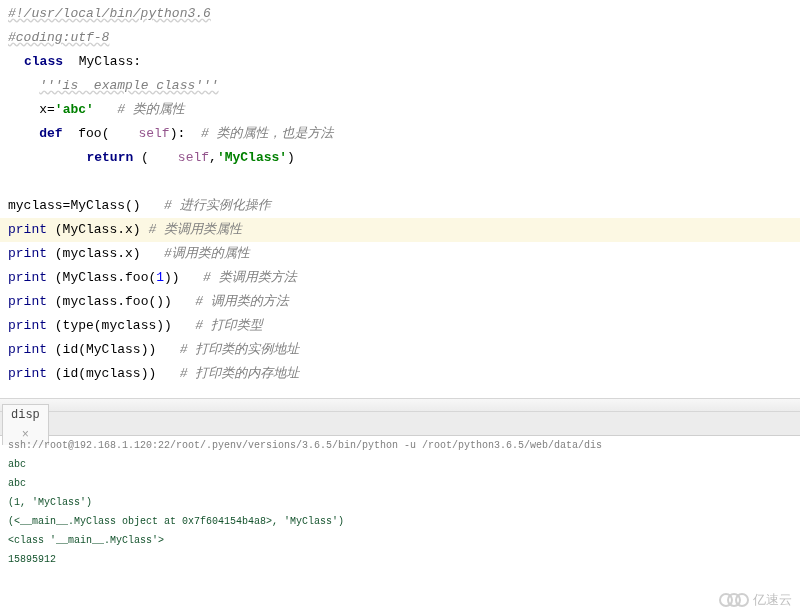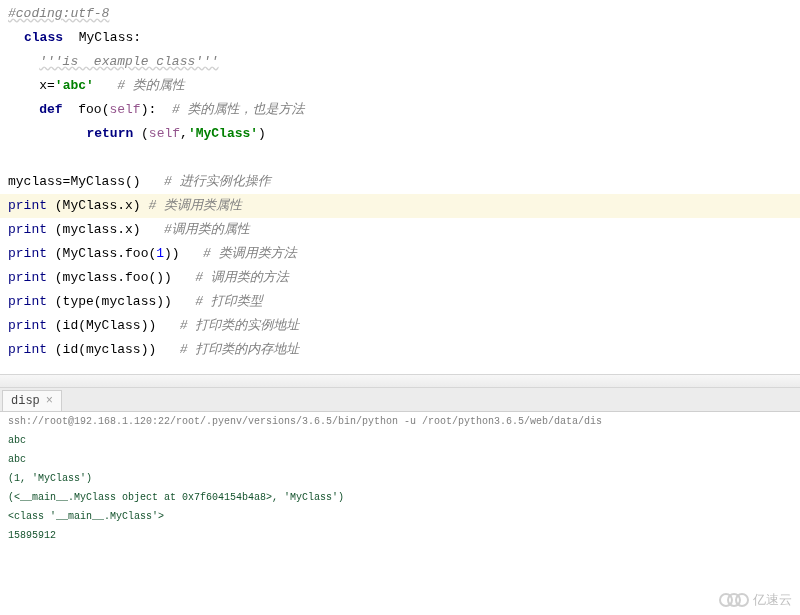--- a/index.html
+++ b/index.html
@@ -21,21 +21,21 @@
     padding: 2px 0 2px 8px;
     line-height: 20px;
     white-space: pre;
     position: relative;
   }
   .line.hl {
     background: #fcf8e3;
   }
   .kw   { color: #000080; font-weight: bold; margin-left: 16px; }
   .def  { color: #000080; font-weight: bold; }
-  .self { color: #94558d; }
+  .self { color: #94558d; margin-left: 29px; }
   .str  { color: #008000; font-weight: bold; }
   .docu { color: #808080; font-style: italic; text-decoration: underline wavy #d0d0d0; }
   .cmt  { color: #808080; font-style: italic; }
   .fn   { color: #000000; }
   .call, .plain, .op { color: #000000; }
   .num  { color: #0000ff; }
   .bi   { color: #000080; }
 
   .separator {
     height: 14px;
@@ -56,20 +56,21 @@
     border: 1px solid #cfcfcf;
     border-bottom: none;
     padding: 3px 8px;
     font-size: 12px;
     color: #444;
     display: flex;
     align-items: center;
     gap: 6px;
     margin-left: 2px;
     margin-top: 2px;
+    flex-direction: column;
   }
   .close-x {
     color: #9e9e9e;
     font-size: 12px;
     cursor: pointer;
   }
   .console {
     background: #ffffff;
     padding: 0 8px;
     font-family: "Consolas","Courier New",monospace;
@@ -94,20 +95,21 @@
   .watermark .ring span{
     width:14px;height:14px;border:2px solid #cfcfcf;border-radius:50%;
     display:inline-block;margin-left:-6px;background:transparent;
   }
   .watermark .ring span:first-child{margin-left:0;}
 </style>
 </head>
 <body>
 
 <div class="editor">
+  <div class="line"><span class="docu">#!/usr/local/bin/python3.6</span></div>
   <div class="line"><span class="docu">#coding:utf-8</span></div>
   <div class="line"><span class="kw">class</span><span class="plain">  </span><span class="fn">MyClass</span><span class="plain">:</span></div>
   <div class="line"><span class="plain">    </span><span class="docu">'''is  example class'''</span></div>
   <div class="line"><span class="plain">    </span><span class="plain">x=</span><span class="str">'abc'</span><span class="plain">   </span><span class="cmt"># 类的属性</span></div>
   <div class="line"><span class="plain">    </span><span class="def">def</span><span class="plain">  </span><span class="fn">foo</span><span class="plain">(</span><span class="self">self</span><span class="plain">):</span><span class="plain">  </span><span class="cmt"># 类的属性，也是方法</span></div>
   <div class="line"><span class="plain">        </span><span class="kw">return</span><span class="plain"> (</span><span class="self">self</span><span class="plain">,</span><span class="str">'MyClass'</span><span class="plain">)</span></div>
   <div class="line"> </div>
   <div class="line"><span class="plain">myclass=MyClass()</span><span class="plain">   </span><span class="cmt"># 进行实例化操作</span></div>
   <div class="line hl"><span class="bi">print</span><span class="plain"> (MyClass.x)</span><span class="plain"> </span><span class="cmt"># 类调用类属性</span></div>
   <div class="line"><span class="bi">print</span><span class="plain"> (myclass.x)</span><span class="plain">   </span><span class="cmt">#调用类的属性</span></div>

